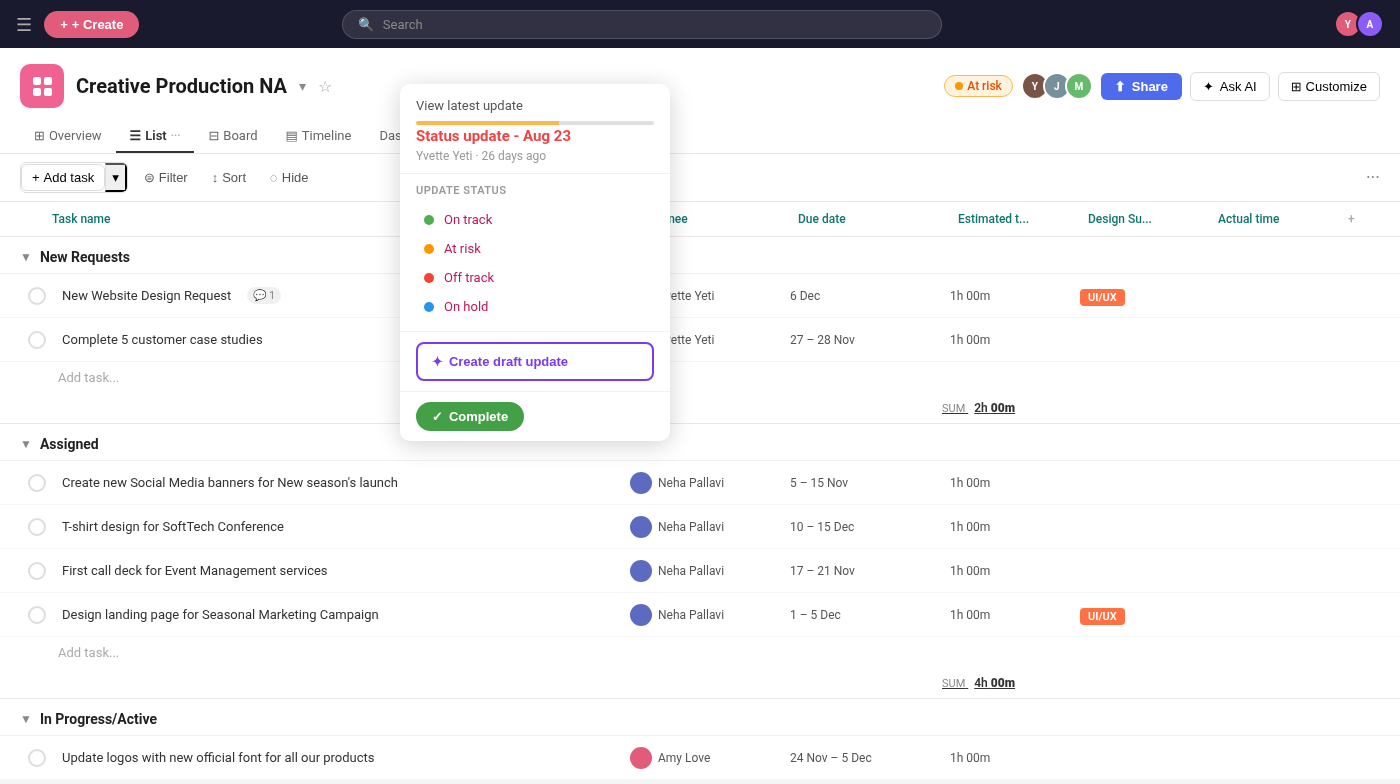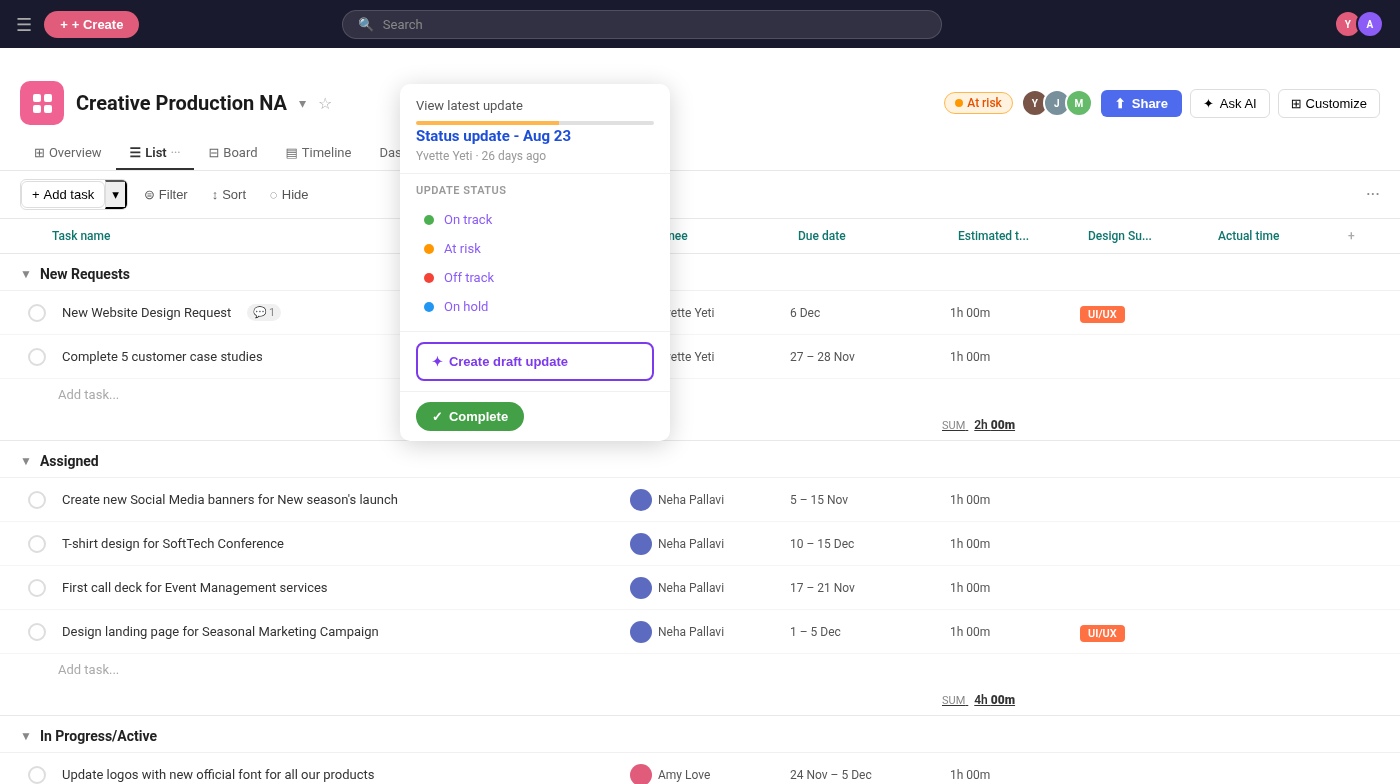--- a/index.html
+++ b/index.html
@@ -48,21 +48,21 @@
     .avatar-sm:first-child { margin-left: 0; }
     .avatar-pink { background: #e05c7a; }
     .avatar-purple { background: #8b5cf6; }
 
     
     .main-wrapper { background: #f5f5f5; min-height: calc(100vh - 48px); }
 
     
     .project-header {
       background: white;
-      padding: 33px 20px 0;
+      padding: 16px 20px 0;
       border-bottom: 1px solid #e8e8e8;
     }
     .project-top {
       display: flex;
       align-items: center;
       gap: 12px;
       margin-bottom: 12px;
     }
     .project-logo {
       width: 44px; height: 44px;
@@ -252,37 +252,37 @@
     .dropdown-section-top {
       padding: 14px 16px 10px;
       border-bottom: 1px solid #f0f0f0;
     }
     .dropdown-view-update {
       font-size: 13px;
       color: #555;
       cursor: pointer;
       margin-bottom: 8px;
     }
-    .dropdown-update-title { font-size: 15px; font-weight: 700; color: #1d4ed8; margin-bottom: 4px; }
+    .dropdown-update-title { font-size: 15px; font-weight: 700; color: #ef4444; margin-bottom: 4px; }
     .dropdown-update-meta { font-size: 12px; color: #999; }
     .dropdown-update-bar {
       height: 4px;
       background: linear-gradient(to right, #ffb74d 60%, #e0e0e0 40%);
       border-radius: 2px;
       margin: 8px 0 2px;
     }
     .dropdown-status-section { padding: 10px 16px; border-bottom: 1px solid #f0f0f0; }
     .dropdown-status-label { font-size: 11px; color: #999; font-weight: 600; text-transform: uppercase; letter-spacing: 0.5px; margin-bottom: 8px; }
     .status-option {
       display: flex; align-items: center; gap: 10px;
       padding: 7px 8px;
       border-radius: 6px;
       cursor: pointer;
       font-size: 13px;
-      color: #8b5cf6;
+      color: #be185d;
     }
     .dot-green { width: 10px; height: 10px; border-radius: 50%; background: #4caf50; }
     .dot-amber { width: 10px; height: 10px; border-radius: 50%; background: #ff9800; }
     .dot-red { width: 10px; height: 10px; border-radius: 50%; background: #f44336; }
     .dot-blue { width: 10px; height: 10px; border-radius: 50%; background: #2196f3; }
     .dropdown-draft-section { padding: 10px 16px; border-bottom: 1px solid #f0f0f0; }
     .create-draft-btn {
       border: 2px solid #7c3aed;
       border-radius: 8px;
       padding: 10px 14px;

